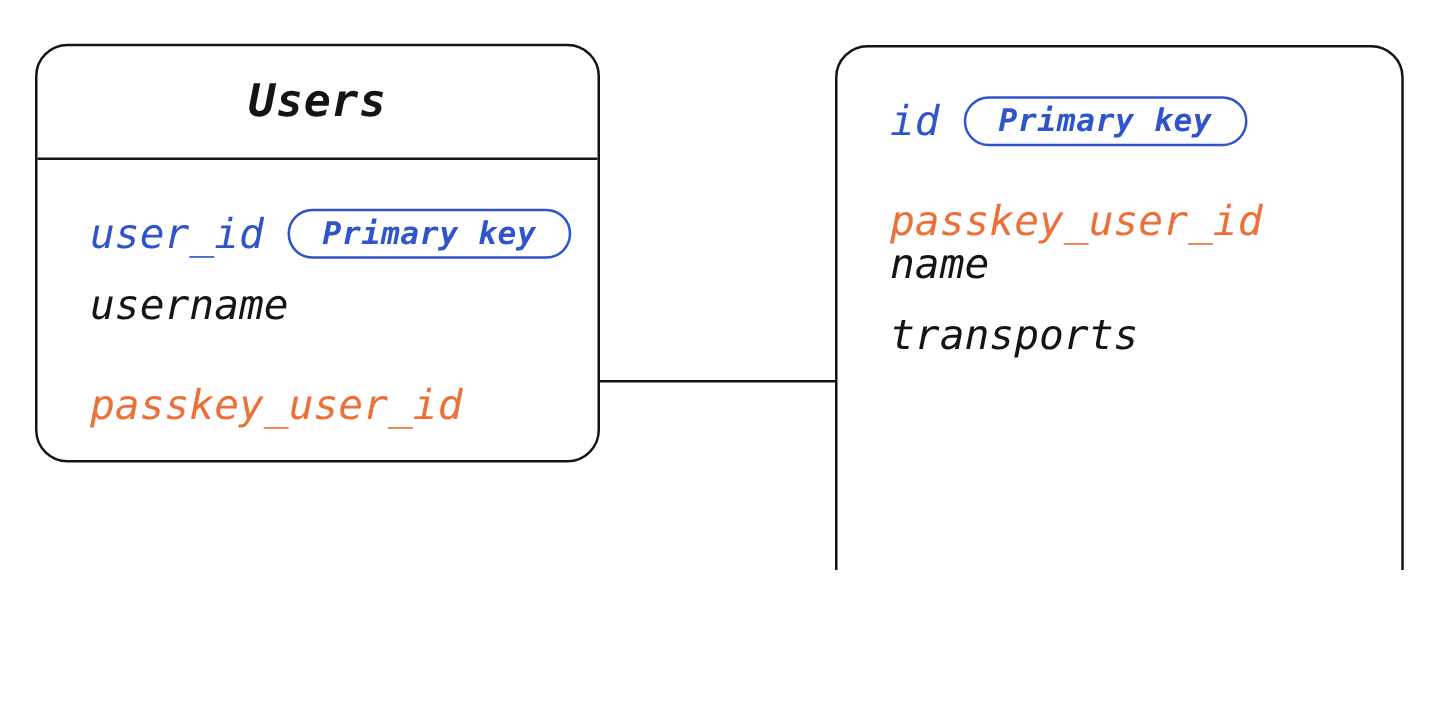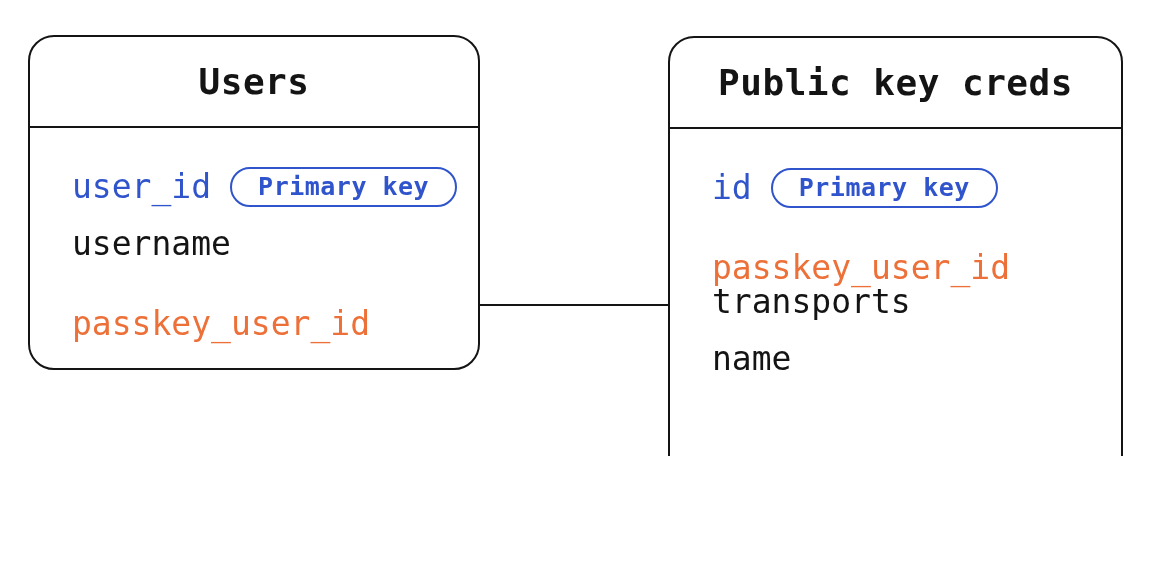--- a/index.html
+++ b/index.html
@@ -10,20 +10,21 @@
   }
   * { margin: 0; padding: 0; box-sizing: border-box; }
   html, body { background: var(--bg); }
   .canvas {
     position: relative;
     width: 1154px;
     height: 456px;
     background: var(--bg);
     font-family: "DejaVu Sans Mono", "Liberation Mono", monospace;
     overflow: hidden;
+    font-style: italic;
   }
   .card {
     position: absolute;
     background: var(--bg);
     border: 2px solid var(--ink);
     border-radius: 26px;
   }
   .card-users { left: 28px; top: 35px; width: 452px; height: 335px; }
   .card-creds { left: 668px; top: 36px; width: 455px; height: 499px; }
   .card-header {
@@ -91,33 +92,30 @@
       </div>
       <div class="row">
         <span class="field c-orange">passkey_user_id</span>
       </div>
     </div>
   </div>
 
   <div class="connector"></div>
 
   <div class="card card-creds">
-    <div class="card-header">
-      <div class="title">Public key creds</div>
-    </div>
     <div class="card-body">
       <div class="row">
         <span class="field c-blue">id</span>
         <span class="badge">Primary key</span>
       </div>
       <div class="row">
         <span class="field c-orange">passkey_user_id</span>
       </div>
       <div class="row">
-        <span class="field">transports</span>
+        <span class="field">name</span>
       </div>
       <div class="row">
-        <span class="field">name</span>
+        <span class="field">transports</span>
       </div>
     </div>
   </div>
 
 </div>
 
 </body></html>

